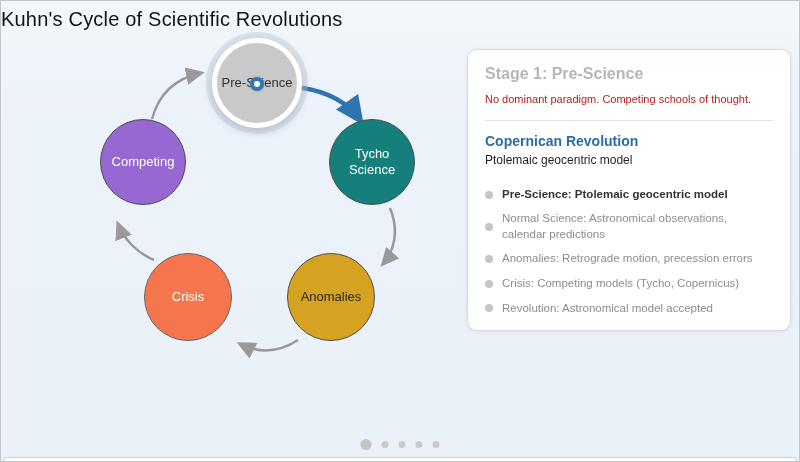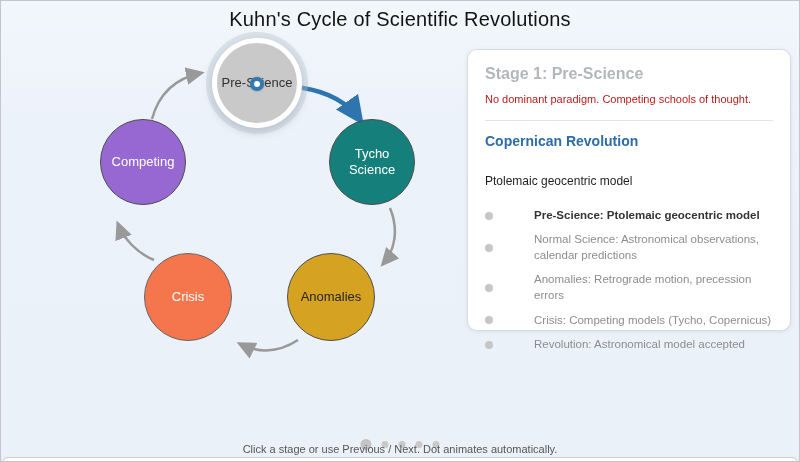--- a/index.html
+++ b/index.html
@@ -9,21 +9,21 @@
   .app {
     position: relative;
     width: 800px; height: 462px;
     background: linear-gradient(180deg, #f2f7fb 0%, #ecf2fa 25%, #eaf1f8 100%);
     border: 1px solid #c2c6cc;
     overflow: hidden;
   }
 
   .page-title {
     position: absolute; top: 7px; left: 0; width: 100%;
-    text-align: center;
+    text-align: left;
     font-size: 20px; font-weight: 400; color: #131313;
     letter-spacing: 0.2px;
   }
 
   
   .arrows-svg { position: absolute; left: 0; top: 0; pointer-events: none; }
 
   .stage-circle {
     position: absolute;
     border-radius: 50%;
@@ -84,30 +84,30 @@
   }
   .stage-desc {
     font-size: 11px; color: #b91c1c; line-height: 1.45;
   }
   .panel-divider {
     border: none; border-top: 1px solid #e1e3e6;
     margin: 12px 0 12px 0;
   }
   .example-heading {
     font-size: 14px; font-weight: 700; color: #2d6ca8;
-    margin-bottom: 25px;
+    margin-bottom: 4px;
   }
   .example-text {
     font-size: 12px; color: #1f1f1f;
   }
   .timeline { list-style: none; margin-top: 20px; }
   .timeline li {
     display: flex; align-items: center;
     margin-bottom: 9px;
-    font-size: 11.5px; color: #8d8d8d; line-height: 1.35; gap: 32px;
+    font-size: 11.5px; color: #8d8d8d; line-height: 1.35;
   }
   .timeline li .bullet {
     flex: 0 0 auto;
     width: 8px; height: 8px; border-radius: 50%;
     background: #c6c6c6; margin-right: 9px;
   }
   .timeline li.active { color: #333333; font-weight: 700; }
 
   
   .pager-dots {
@@ -209,17 +209,16 @@
     </ul>
   </div>
 
   <div class="pager-dots">
     <span class="dot big"></span>
     <span class="dot"></span>
     <span class="dot"></span>
     <span class="dot"></span>
     <span class="dot"></span>
   </div>
-  <div class="footer-caption">Click a stage or use Previous / Next. Dot animates automatically.</div>
 
   <div class="bottom-bar"></div>
 
 </div>
 
 </body></html>

